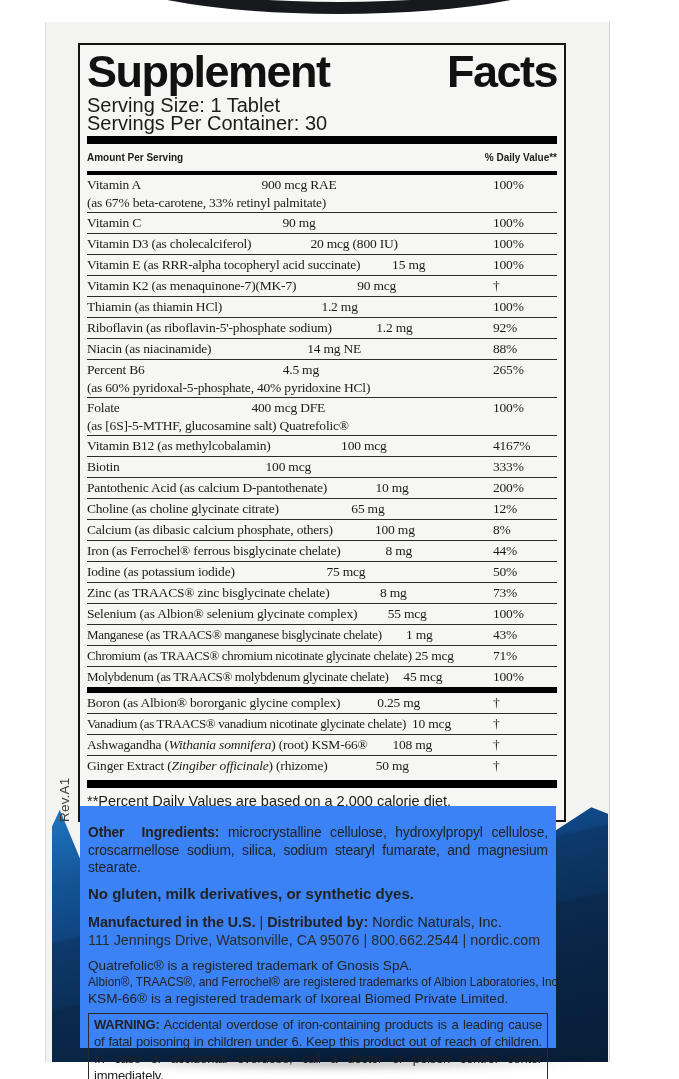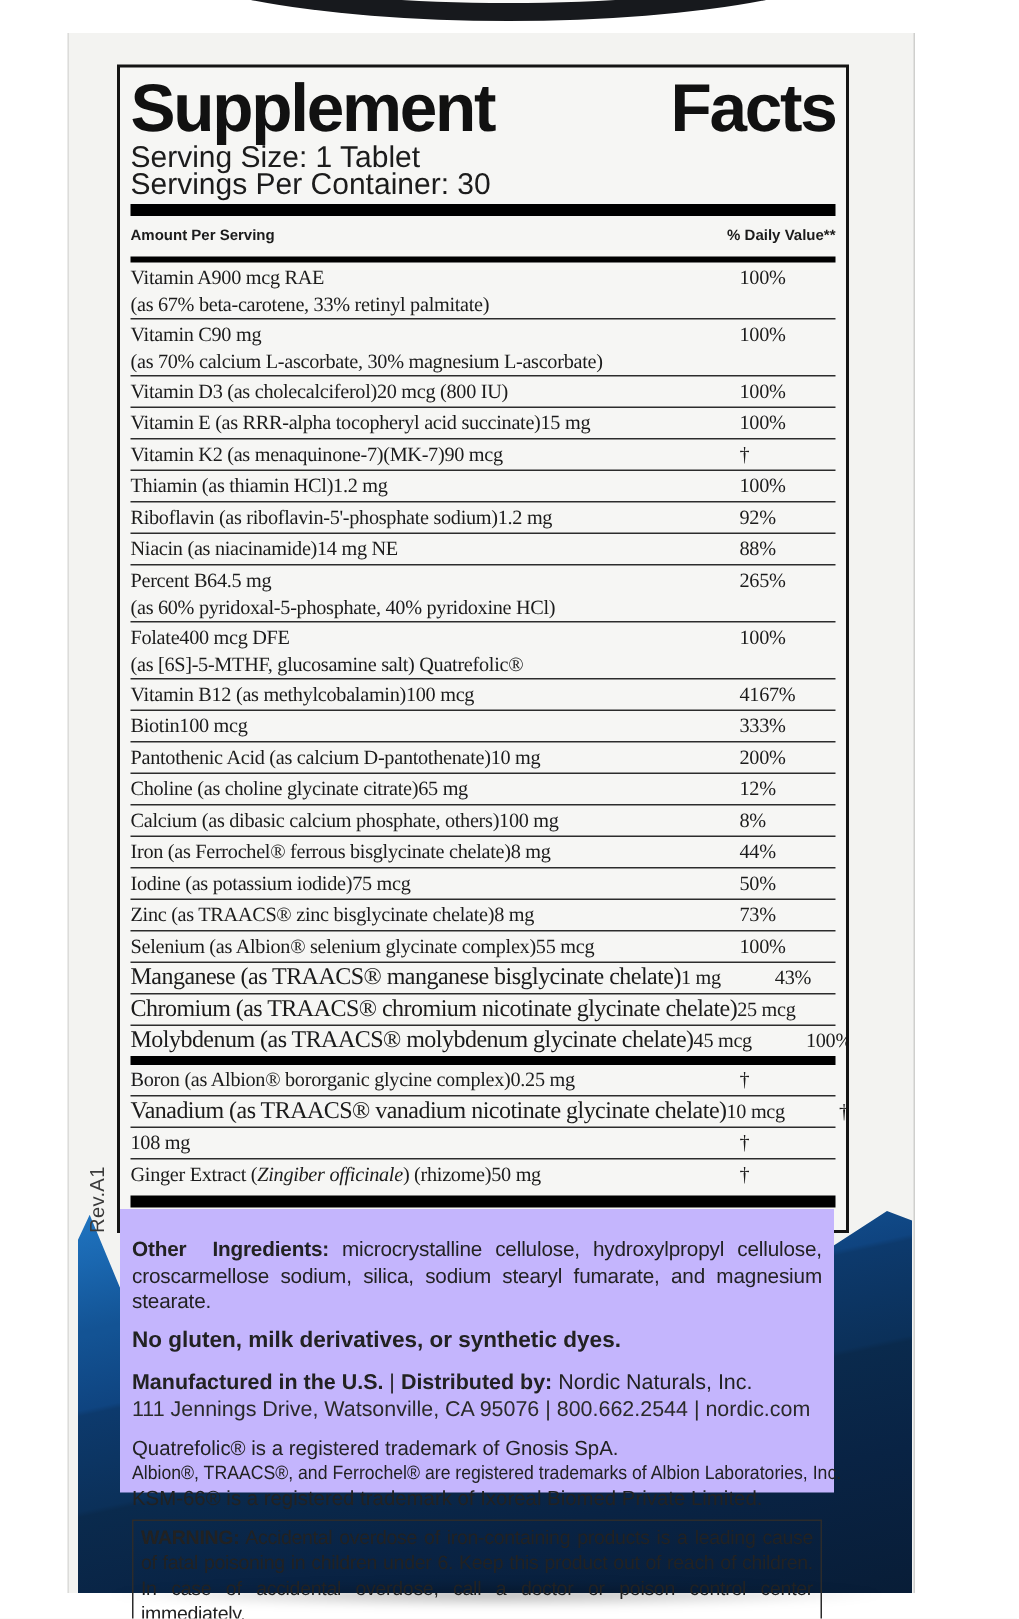--- a/index.html
+++ b/index.html
@@ -60,29 +60,29 @@
   .bar-4{height:4px;margin:2px 0 0 0;}
   .bar-6{height:6px;margin:0;}
   .cols{
     display:flex;justify-content:space-between;
     font-weight:bold;font-size:10px;line-height:20px;padding:1px 0;
   }
   .frow{border-top:1.5px solid #2c2c2c;padding:1px 0;font-family:Liberation Serif, serif;}
   .frow:first-child{border-top:none;}
   .l1{display:flex;align-items:baseline;font-size:13.5px;line-height:18px;letter-spacing:-0.2px;}
   .nm{white-space:nowrap;}
-  .amt{flex:1;text-align:left;white-space:nowrap;padding-right:36px;}
+  .amt{flex:1;text-align:center;white-space:nowrap;padding-right:36px;}
   .dvv{width:64px;white-space:nowrap;}
   .desc{font-size:13.5px;line-height:17px;letter-spacing:-0.2px;}
-  .frow.cond .nm{font-size:16px;letter-spacing:-0.35px;}
+  .frow.cond .nm{font-size:13px;letter-spacing:-0.35px;}
   .footnotes{margin-top:4px;font-size:14.5px;line-height:18.5px;}
   
   .lower{
-    position:absolute;left:80px;top:806px;width:476px;height:189px;
-    background:#c4b5fd;box-sizing:border-box;padding:18px 8px 0 8px;
+    position:absolute;left:80px;top:806px;width:476px;height:242px;
+    background:#3b82f6;box-sizing:border-box;padding:18px 8px 0 8px;
     color:#222;
   }
   .oi{font-size:13.8px;line-height:17.5px;text-align:justify;letter-spacing:-0.1px;}
   .claim{font-weight:bold;font-size:15px;line-height:18px;margin-top:8px;}
   .mfg{font-size:14.3px;line-height:18px;margin-top:10px;}
   .addr{font-size:14.3px;line-height:18px;color:#2a2a2a;}
   .tm{margin-top:9px;font-size:13.6px;line-height:16.5px;}
   .tm-wide{font-size:12.8px;transform:scaleX(0.92);transform-origin:0 50%;white-space:nowrap;}
   .warning{
     margin-top:6px;border:1.5px solid #2b2b2b;padding:2px 5px;
@@ -124,21 +124,20 @@
       <span class="dvv">100%</span>
     </div>
     <div class="desc">(as 67% beta-carotene, 33% retinyl palmitate)</div>
   </div>
       <div class="frow">
     <div class="l1">
       <span class="nm">Vitamin C</span>
       <span class="amt">90 mg</span>
       <span class="dvv">100%</span>
     </div>
-    <div class="desc">(as 70% calcium L-ascorbate, 30% magnesium L-ascorbate)</div>
   </div>
       <div class="frow">
     <div class="l1">
       <span class="nm">Vitamin D3 (as cholecalciferol)</span>
       <span class="amt">20 mcg (800 IU)</span>
       <span class="dvv">100%</span>
     </div>
 
   </div>
       <div class="frow">
@@ -307,20 +306,21 @@
       <div class="frow cond">
     <div class="l1">
       <span class="nm">Vanadium (as TRAACS® vanadium nicotinate glycinate chelate)</span>
       <span class="amt">10 mcg</span>
       <span class="dvv">†</span>
     </div>
 
   </div>
       <div class="frow">
     <div class="l1">
+      <span class="nm">Ashwagandha (<i>Withania somnifera</i>) (root) KSM-66®</span>
       <span class="amt">108 mg</span>
       <span class="dvv">†</span>
     </div>
 
   </div>
       <div class="frow">
     <div class="l1">
       <span class="nm">Ginger Extract (<i>Zingiber officinale</i>) (rhizome)</span>
       <span class="amt">50 mg</span>
       <span class="dvv">†</span>

